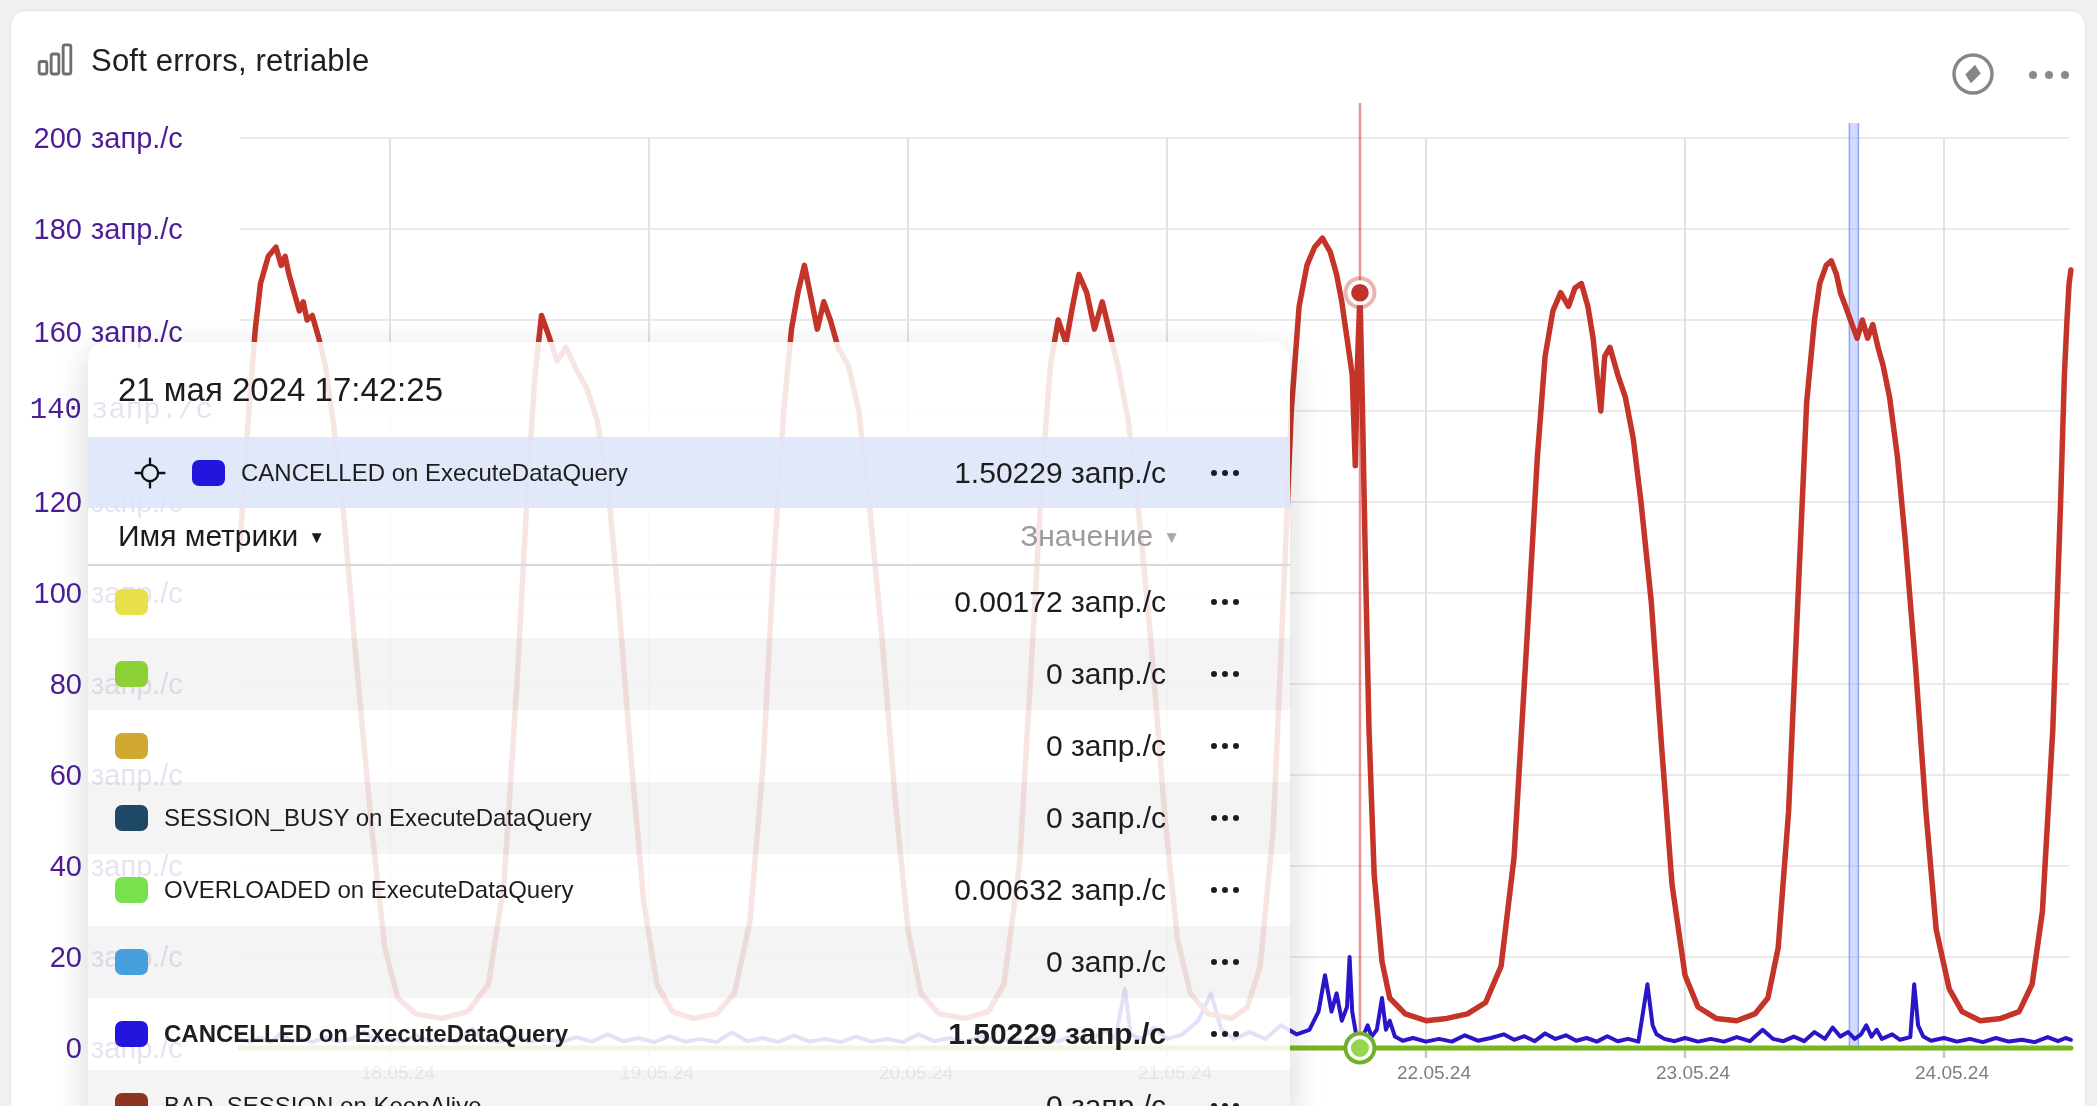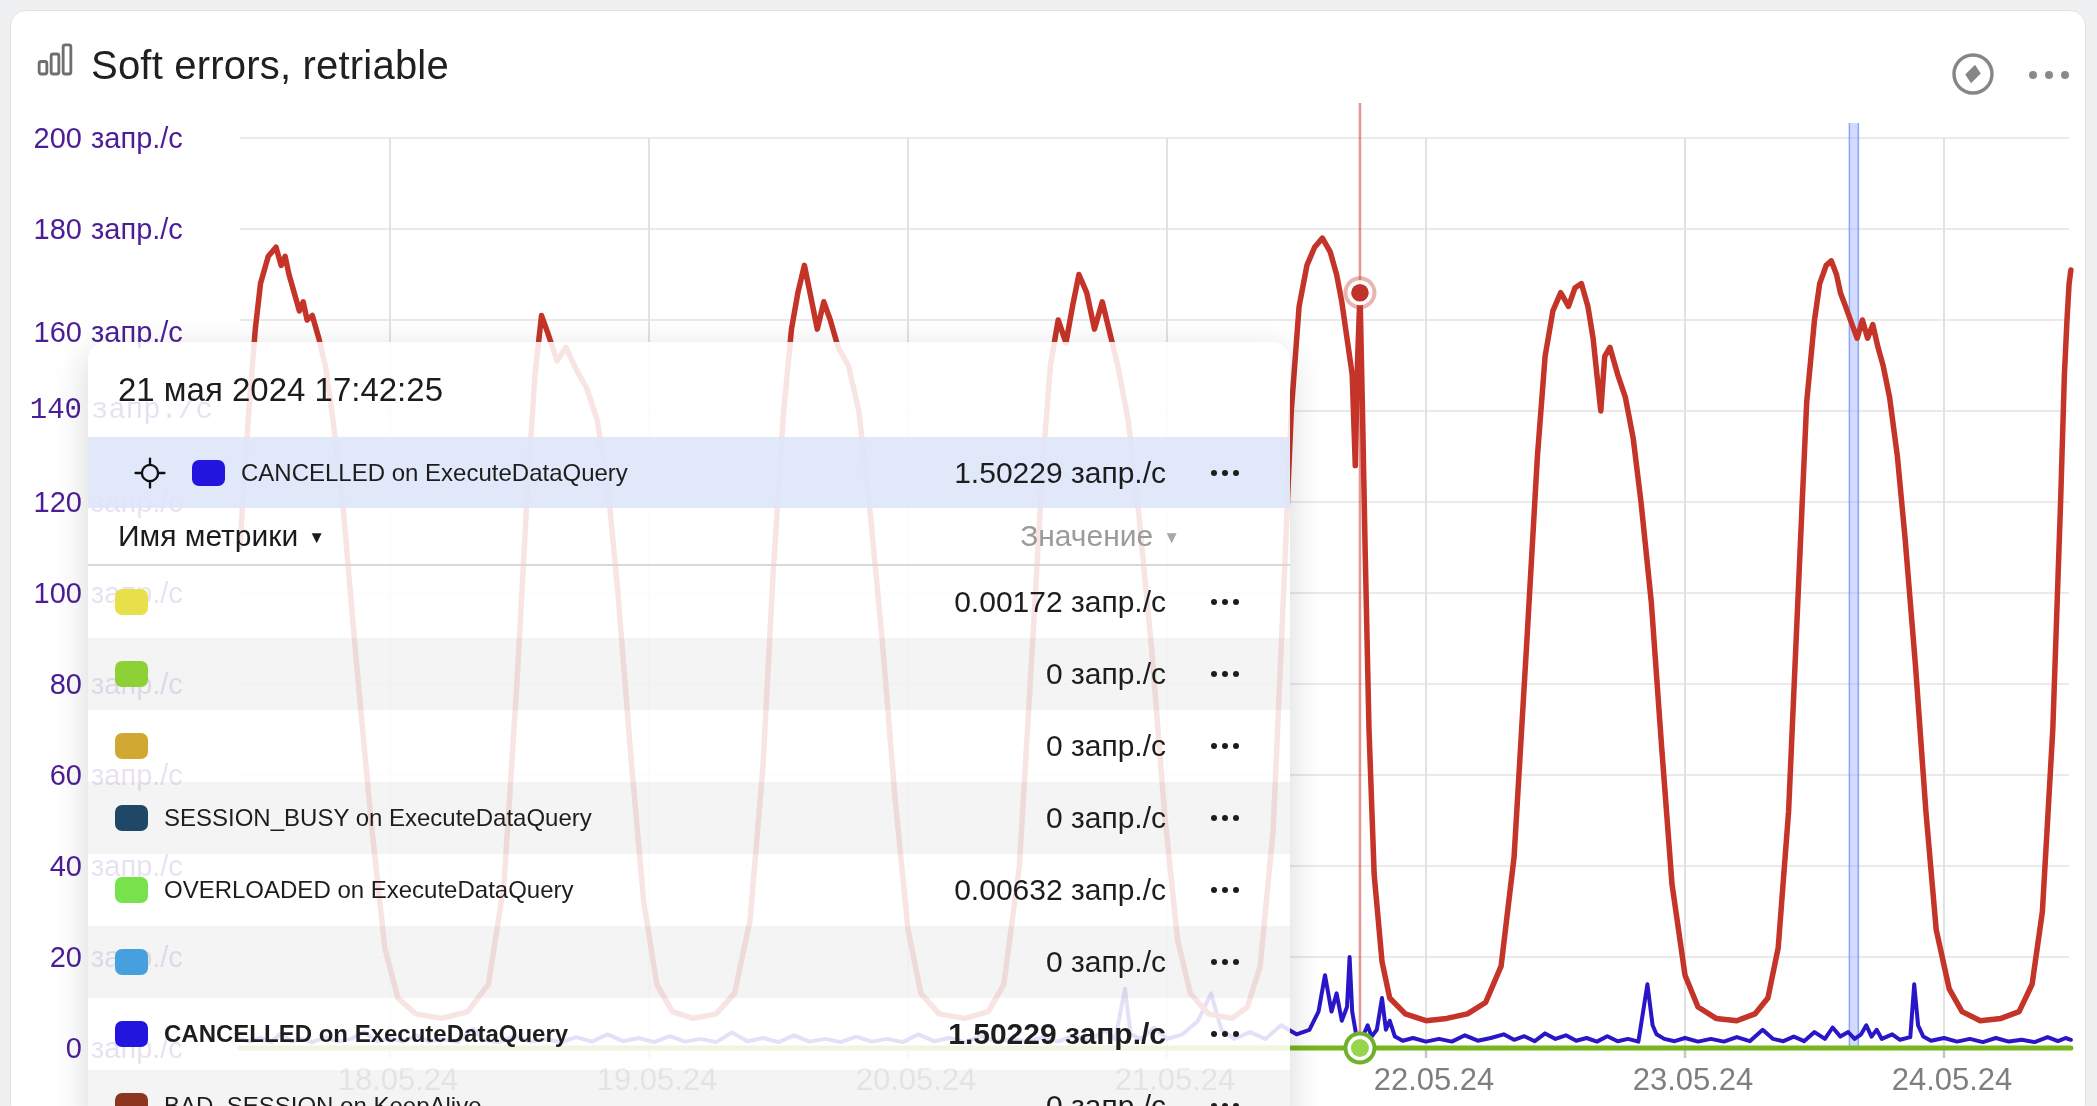--- a/index.html
+++ b/index.html
@@ -5,34 +5,34 @@
   * { margin:0; padding:0; box-sizing:border-box; }
   html,body { width:2097px; height:1106px; overflow:hidden;
     font-family:"Liberation Sans", sans-serif; background:#eef0f1; }
   #stage { position:relative; width:2097px; height:1106px; }
 
   
   .card { position:absolute; left:10px; top:10px; width:2076px; height:1110px;
     background:#ffffff; border:1.5px solid #e3e3e3; border-radius:16px; }
   .card-header { position:absolute; left:0; top:0; width:100%; height:96px; z-index:5; }
   .chart-icon { position:absolute; left:24px; top:28px; width:40px; height:40px; color:#6f6f6f; }
-  .card-title { position:absolute; left:80px; top:32px; font-size:40px; font-weight:500; color:#202020; letter-spacing:.2px; }
+  .card-title { position:absolute; left:80px; top:32px; font-size:31px; font-weight:500; color:#202020; letter-spacing:.2px; }
   .icon-btn { position:absolute; top:38px; width:52px; height:52px; background:none; border:none; cursor:pointer;
     display:flex; align-items:center; justify-content:center; }
   #btn-compass { left:1936px; }
   #btn-menu { left:2012px; }
   .hdots { display:flex; gap:8px; }
   .hdots i { width:8px; height:8px; border-radius:50%; background:#8a8a8a; }
 
   
   .ylab { position:absolute; left:20px; height:40px; line-height:40px; font-size:29px; color:#4c1d95; white-space:nowrap; z-index:2; }
   .ylab .num { display:inline-block; width:62px; text-align:right; }
   .ylab .unit { margin-left:9px; }
   .xlab { position:absolute; top:1062px; width:180px; margin-left:-90px; text-align:center;
-    font-size:31px; color:#7e7e7e; z-index:2; }
+    font-size:19px; color:#7e7e7e; z-index:2; }
 
   #chart-svg { position:absolute; left:0; top:0; z-index:3; pointer-events:none; }
 
   
   .tooltip { position:absolute; left:88px; top:342px; width:1202px; height:780px; z-index:10;
     background:rgba(255,255,255,0.87); border-radius:18px 18px 0 0;
     box-shadow:0 10px 34px rgba(30,30,30,0.18); overflow:hidden; }
   .tt-date { height:95px; display:flex; align-items:center; padding-left:30px;
     font-size:33px; color:#1c1c1c; }
   .tt-pinned { position:relative; height:71px; display:flex; align-items:center;

